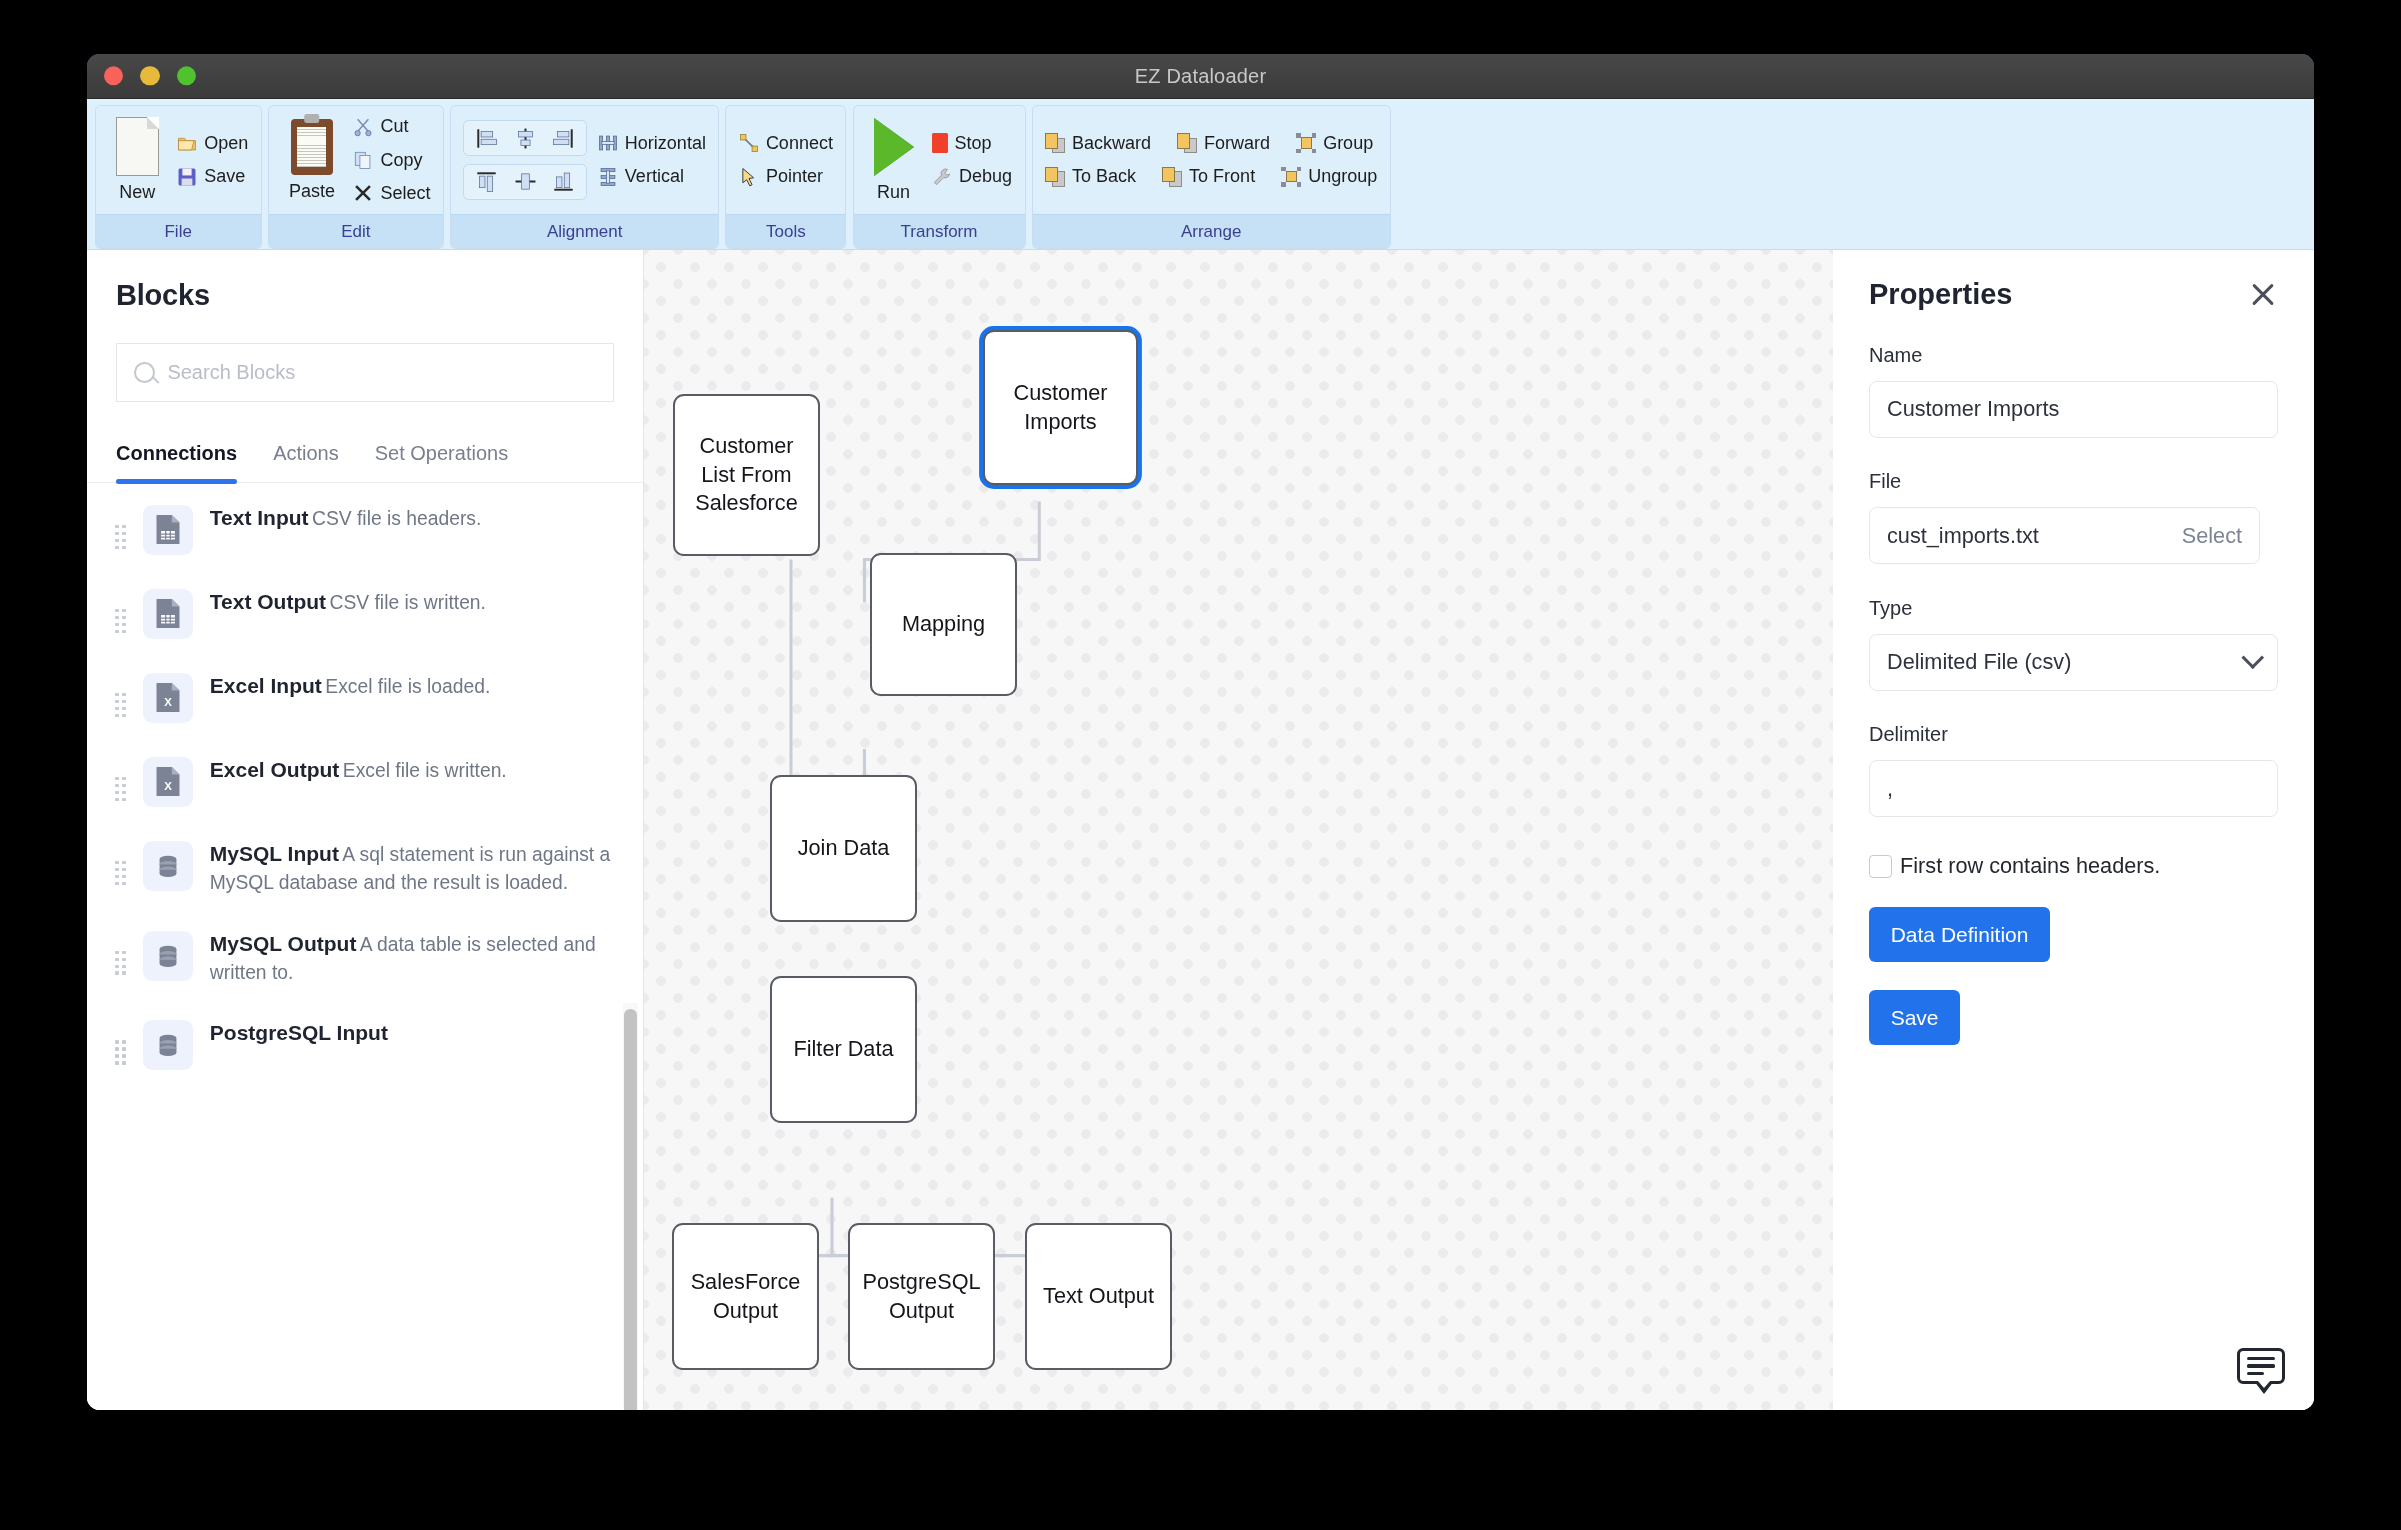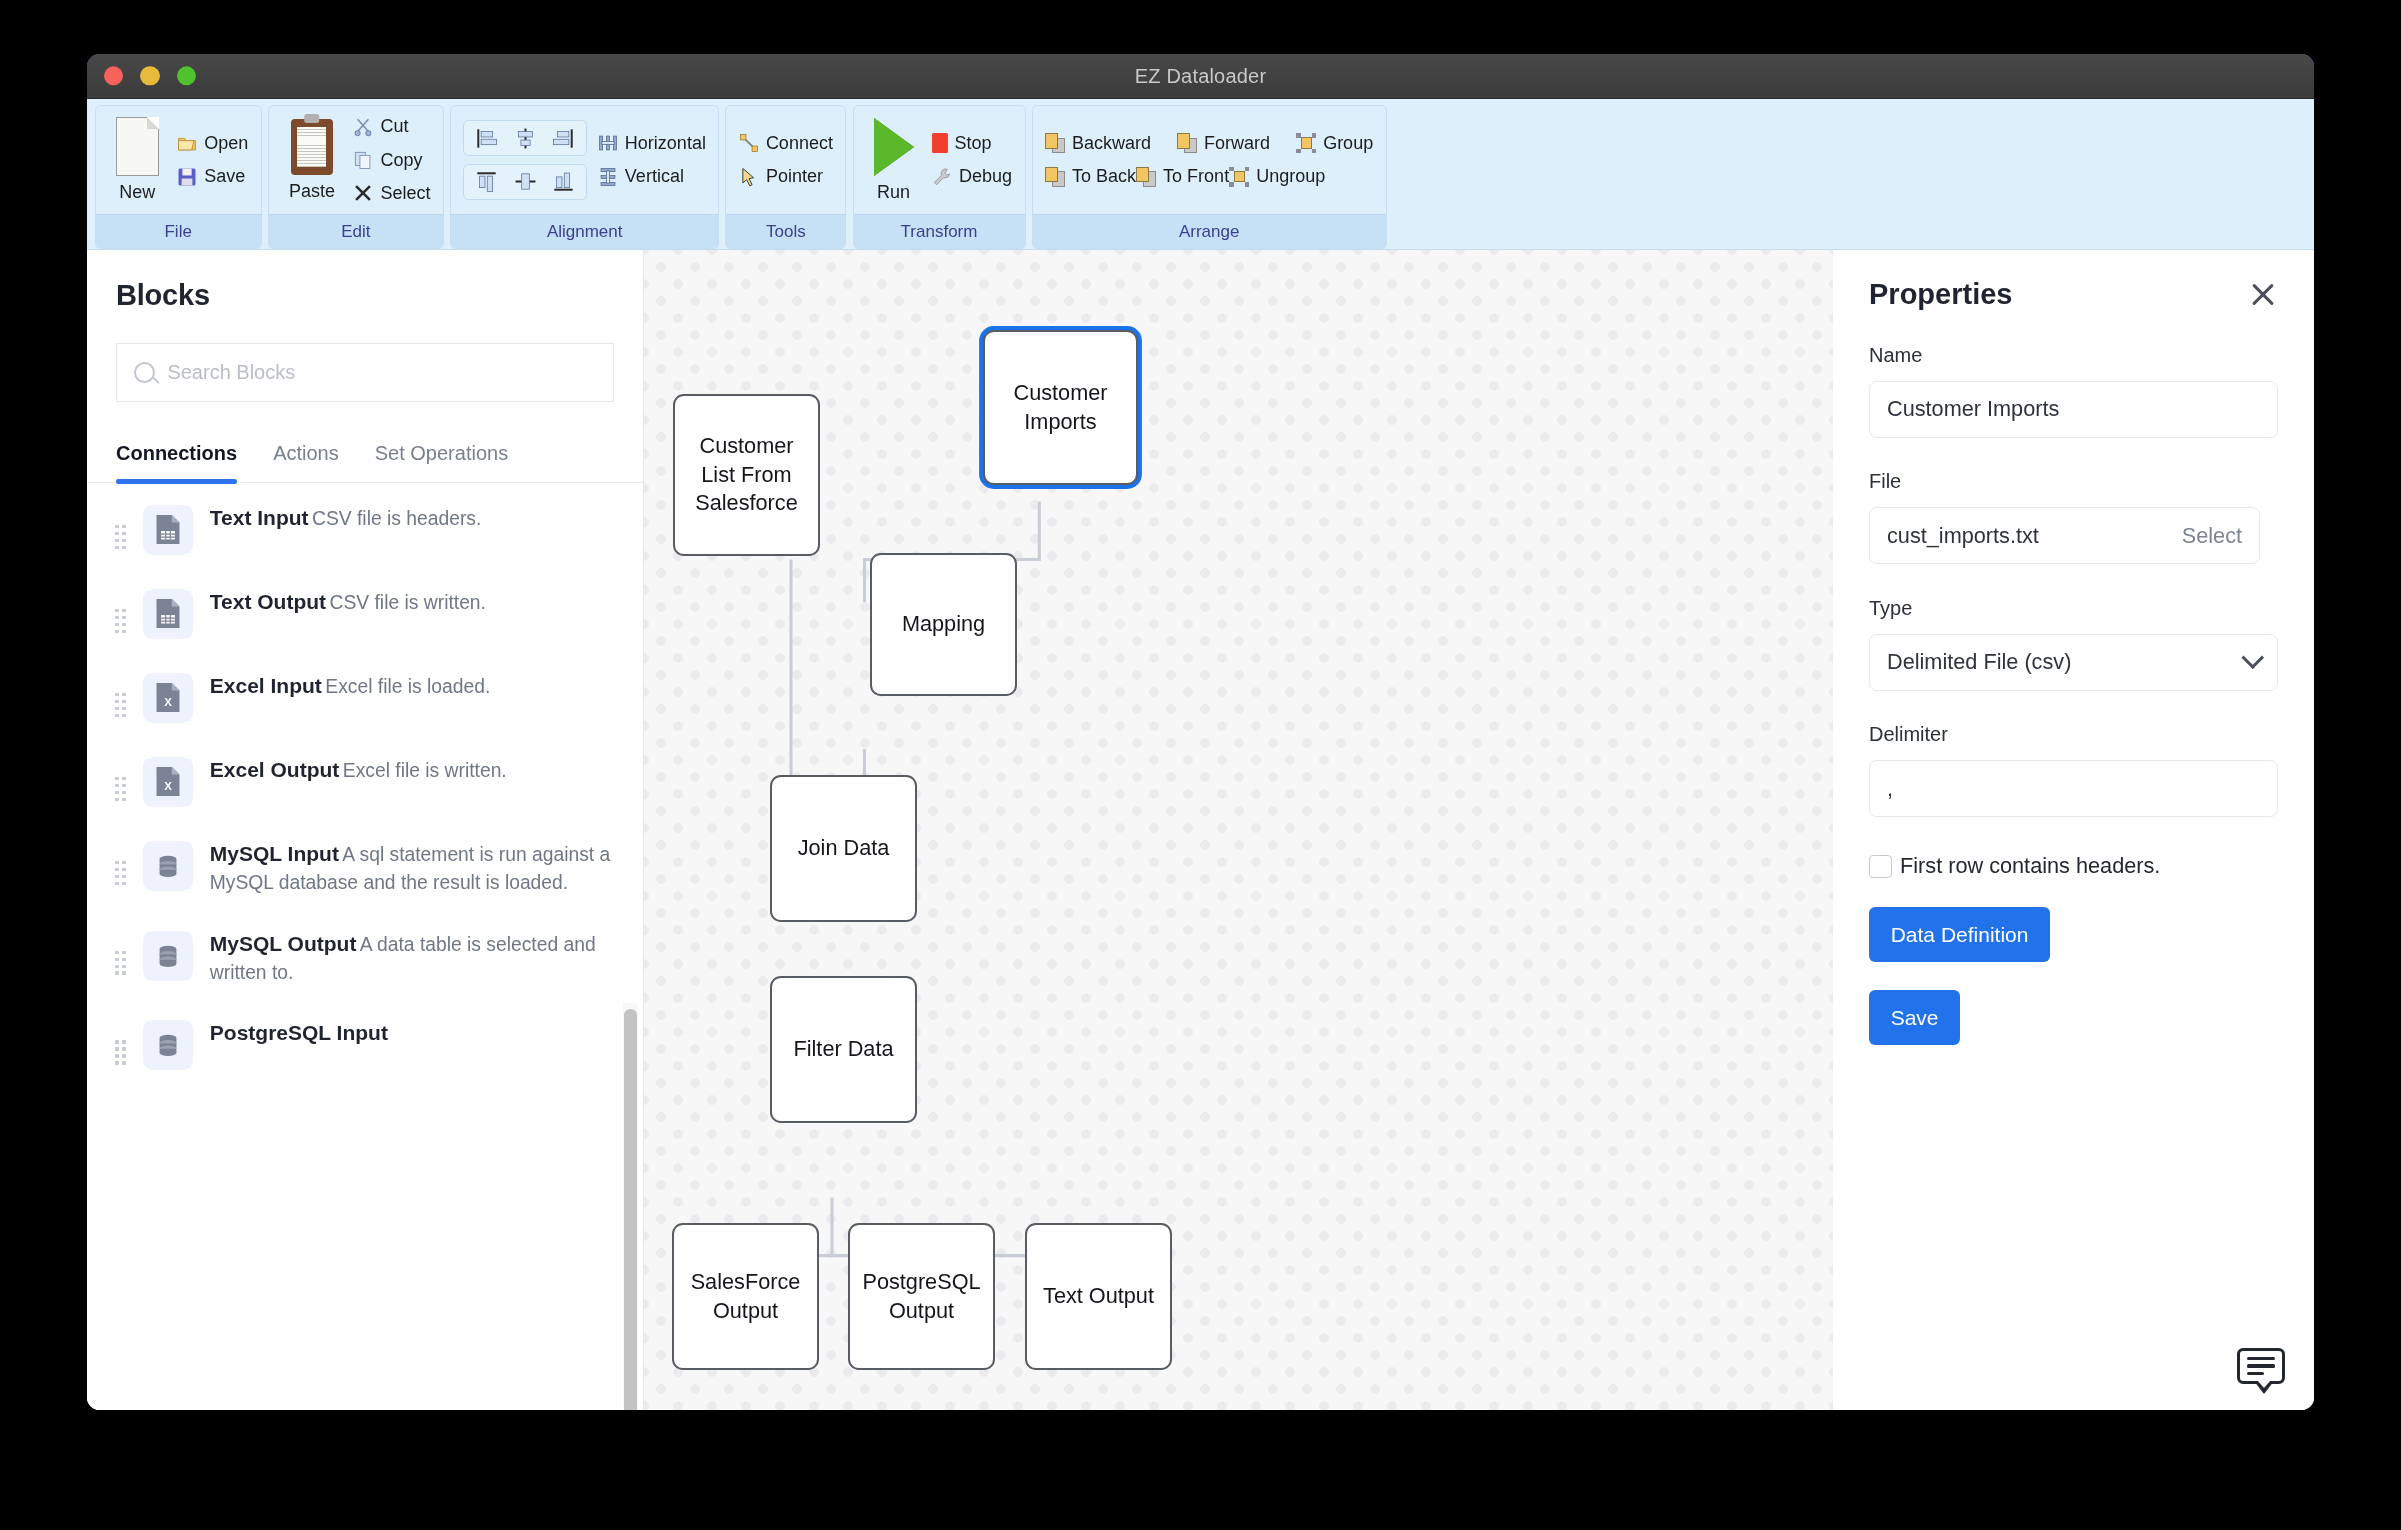--- a/index.html
+++ b/index.html
@@ -471,21 +471,21 @@
               <span class="grp">
                 <i class="sq" style="left:0;top:0"></i>
                   <i class="sq" style="right:0;top:0"></i>
                 <i class="sq" style="left:0;bottom:0"></i>
                   <i class="sq" style="right:0;bottom:0"></i>
                 <i class="sh"></i>
               </span>
               <span>Group</span>
             </div>
           </div>
-          <div style="display:flex; align-items:flex-end;">
+          <div style="display:flex; gap:26px;align-items:flex-end;">
             <div class="small-btn">
               <span class="stk">
                   <i class="back"></i>
                   <i class="front"></i>
                 </span>
               <span>To Back</span>
             </div>
             <div class="small-btn">
               <span class="stk">
                   <i class="back"></i>

